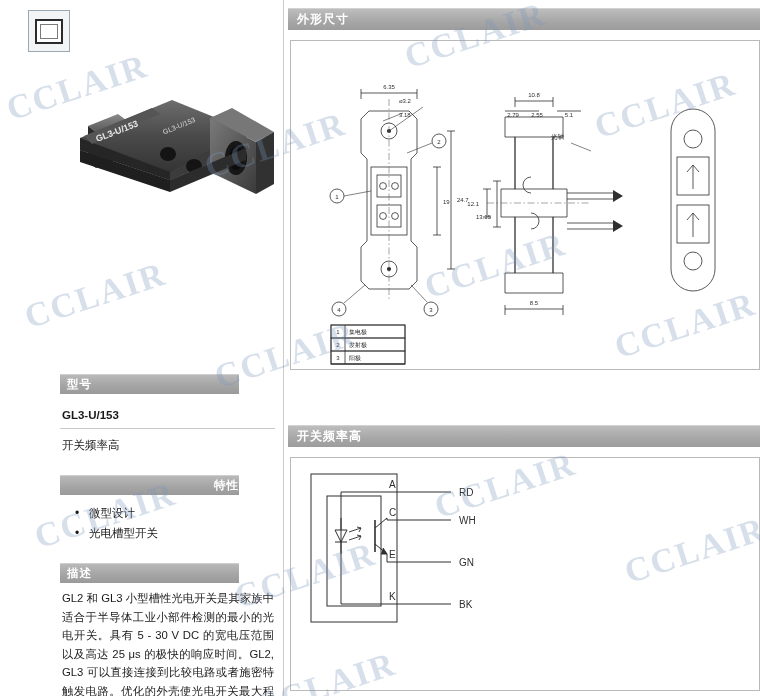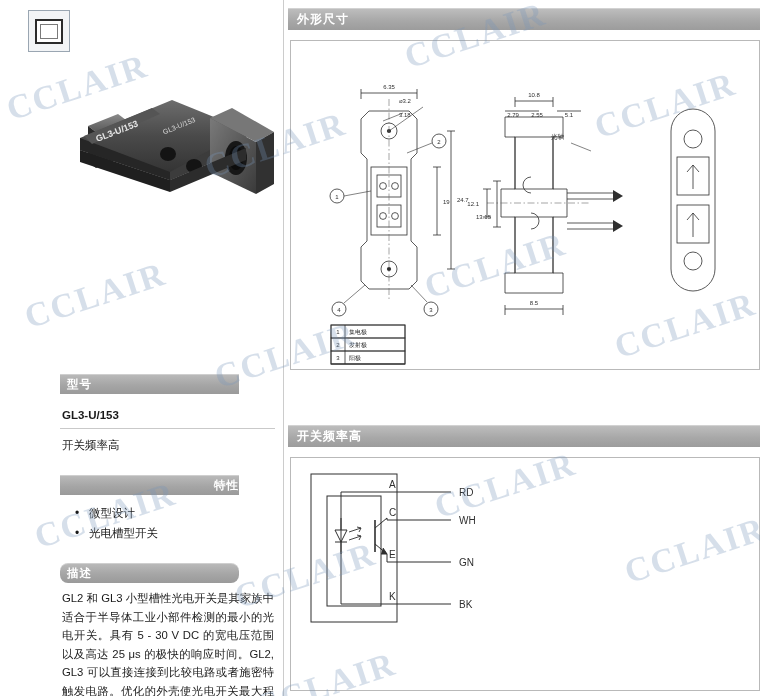--- a/index.html
+++ b/index.html
@@ -251,21 +251,21 @@
     <div class="model-desc" style="top:438px;">开关频率高</div>
 
     <div class="sec-head" style="top:475px;justify-content:flex-end;">
       <span>特性</span>
     </div>
     <ul class="feat-list" style="top:498px;">
       <li>微型设计</li>
       <li>光电槽型开关</li>
     </ul>
 
-    <div class="sec-head" style="top:563px;border-radius:8px;">
+    <div class="sec-head" style="top:563px;">
       <span>描述</span>
     </div>
     <div class="desc-text" style="top:589px;">GL2 和 GL3 小型槽性光电开关是其家族中适合于半导体工业小部件检测的最小的光电开关。具有 5 - 30 V DC 的宽电压范围以及高达 25 μs 的极快的响应时间。GL2, GL3 可以直接连接到比较电路或者施密特触发电路。优化的外壳使光电开关最大程度地适用于拥挤环境中。</div>
   </div>
 
   <div class="vdiv"></div>
 
   <div class="right-col">
 
     <div class="r-head" style="top:8px;">

